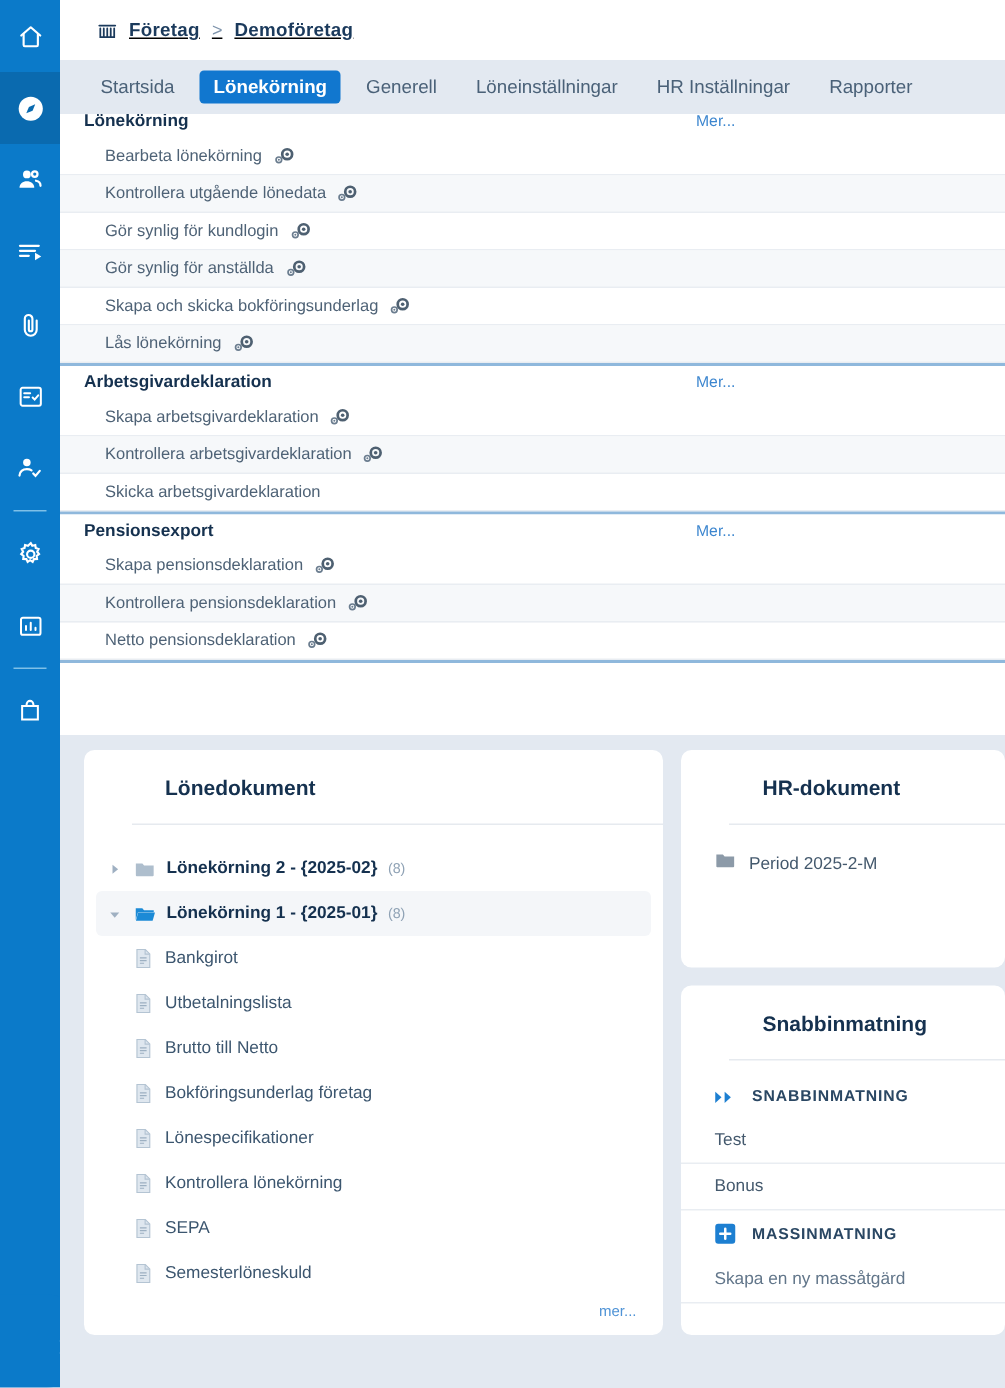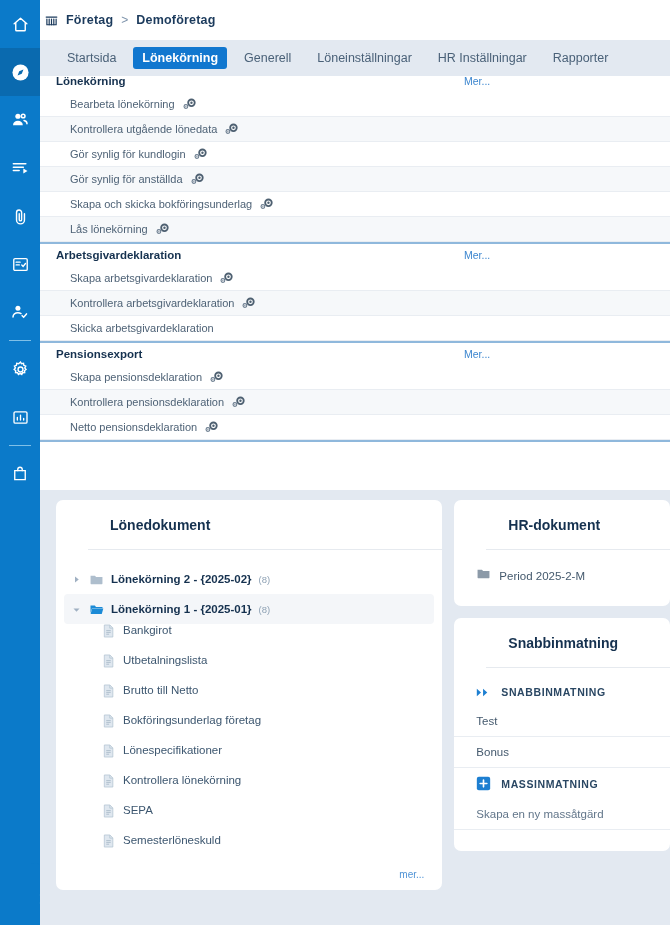--- a/index.html
+++ b/index.html
@@ -34,21 +34,21 @@
     border-bottom-right-radius: 34px;
     display: flex; align-items: flex-end; justify-content: flex-end;
     padding: 0 14px 16px 0;
     color: #cfe6f7;
   }
 
   
   #crumb-bar {
     position: absolute; left: 40px; top: 0; right: 0; height: 40px;
     background: #ffffff;
-    display: flex; align-items: center; padding-left: 4px; gap: 7px;
+    display: flex; align-items: center; padding-left: 24px; gap: 7px; text-decoration: underline;
   }
   #crumb-bar .crumb-text {
     font-size: 12.5px; font-weight: bold; color: #1b3a5c; letter-spacing: .2px;
   }
   #crumb-bar .crumb-sep { font-size: 12px; color: #7d93ab; padding: 0 1px; }
   #crumb-bar .icon { color: #1b3a5c; display: flex; }
 
   
   #tabbar {
     position: absolute; left: 40px; top: 40px; right: 0; height: 36px;
@@ -92,41 +92,41 @@
     position: absolute; left: 40px; top: 490px; right: 0; bottom: 0;
     background: #e3e9f1; padding: 10px 0 0 16px;
     display: flex; gap: 12px;
   }
 
   .card {
     background: #ffffff; border-radius: 7px;
   }
   #card-lonedok { width: 412px; height: 390px; position: relative; }
   #right-col { display: flex; flex-direction: column; gap: 12px; width: 230px; }
-  #card-hr { height: 106px; }
+  #card-hr { height: 145px; }
   #card-snabb { height: 233px; }
 
   .card-head {
     height: 50px; display: flex; align-items: center; padding: 0 22px;
     border-bottom: 1px solid #e6eaef;
     margin-left: 32px;
   }
   .card-title { font-size: 14px; font-weight: bold; color: #15314f; }
 
   .tree { padding: 14px 0 0 0; }
   .tree-row {
     height: 30px; display: flex; align-items: center; gap: 7px;
     padding-left: 14px;
   }
   .tree-row.selected { background: #f4f6f9; border-radius: 4px; margin: 0 8px; padding-left: 6px; }
   .chev { width: 12px; display: flex; justify-content: center; color: #9fb0c2; font-size: 8px; }
   .folder-name { font-size: 11.5px; font-weight: bold; color: #15314f; }
   .folder-count { font-size: 9.5px; color: #8fa2b5; }
   .doc-row {
-    height: 30px; display: flex; align-items: flex-start; gap: 8px; padding-left: 46px;
+    height: 30px; display: flex; align-items: center; gap: 8px; padding-left: 33px;
   }
   .doc-name { font-size: 11.5px; color: #3c566f; }
   .card-more {
     position: absolute; right: 18px; bottom: 10px;
     font-size: 10px; color: #4f93d6;
   }
 
   .hr-body { padding: 16px 0 0 22px; display: flex; align-items: center; gap: 8px; }
   .hr-item { font-size: 11.5px; color: #44596d; }
 

